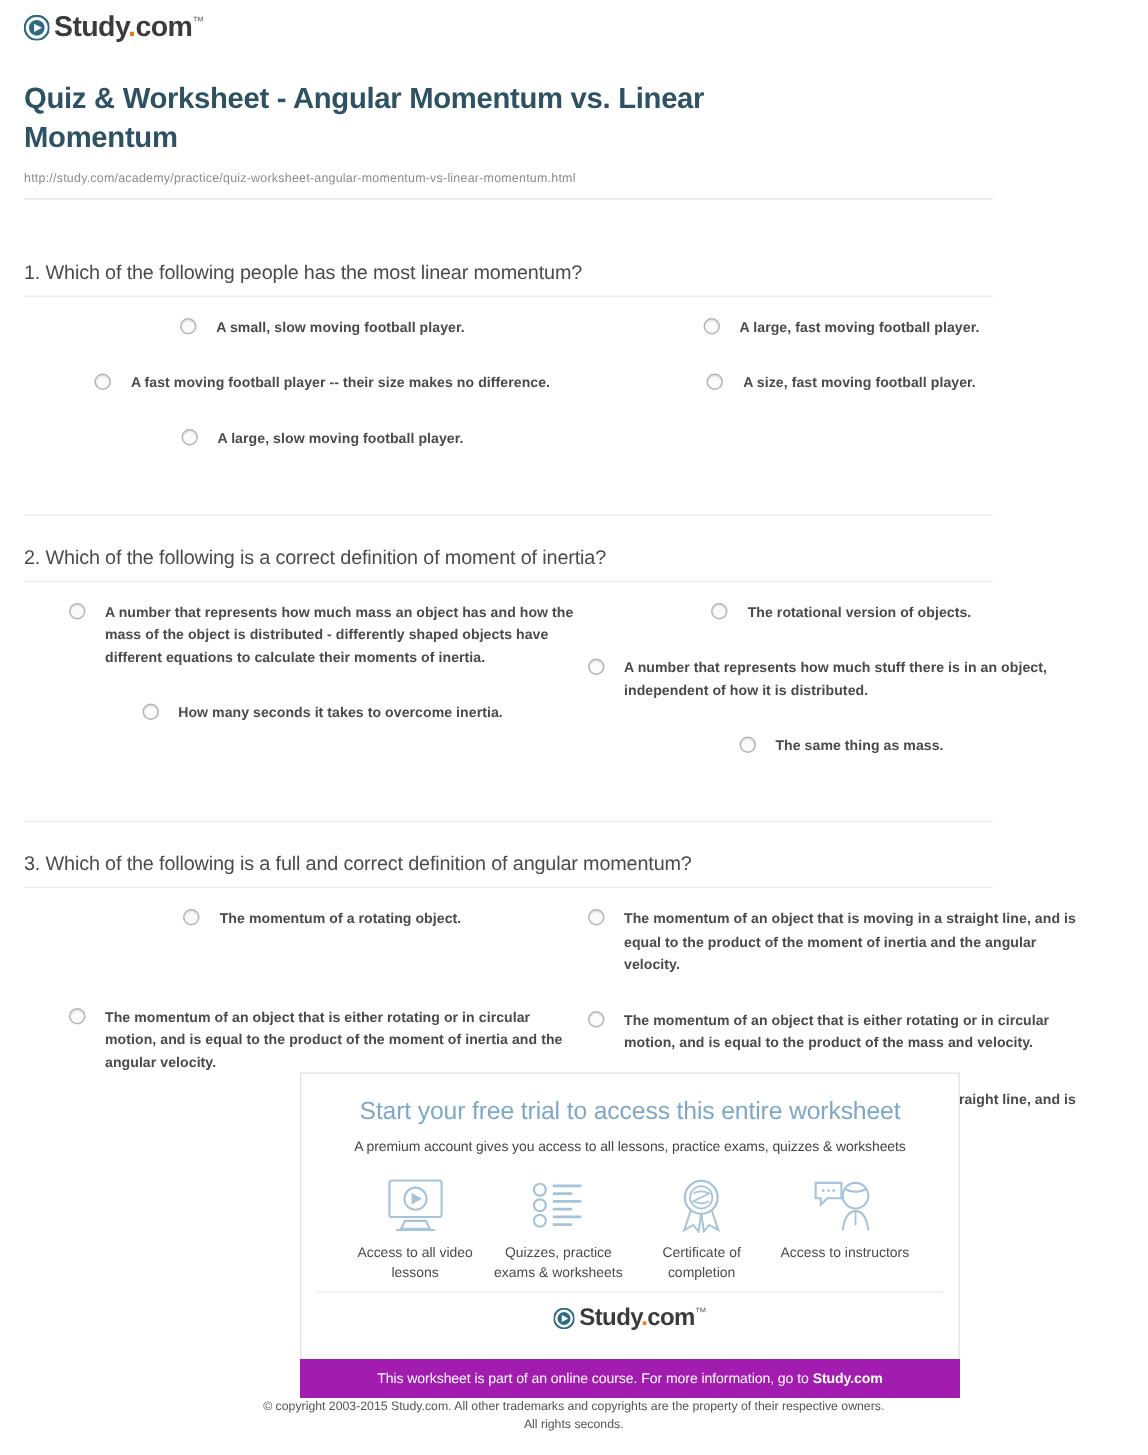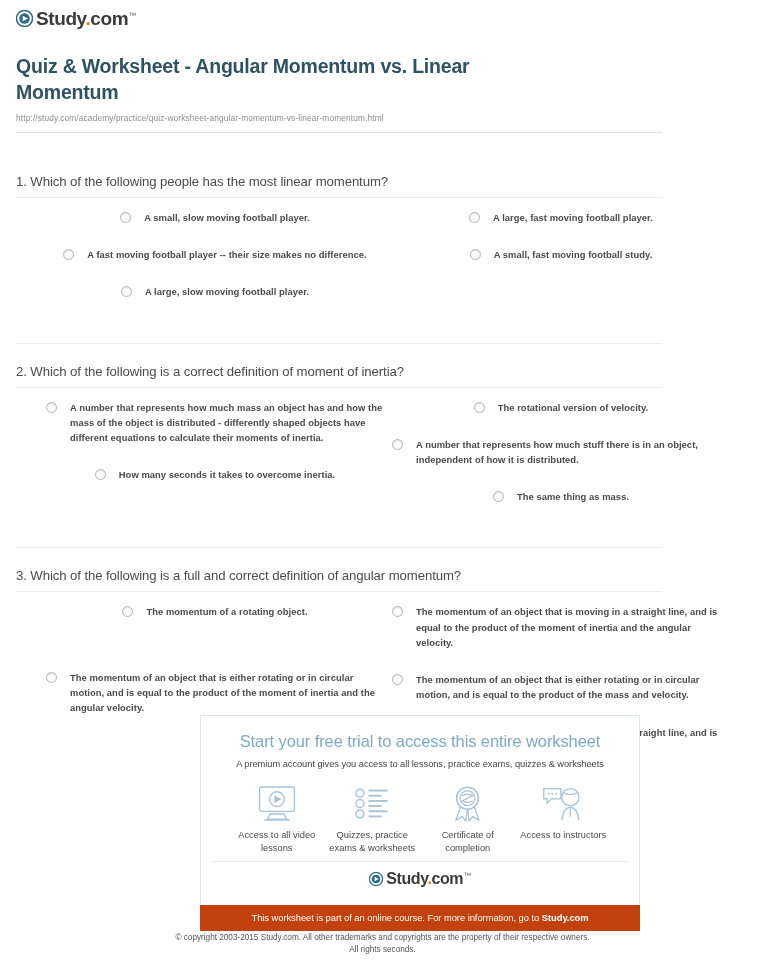--- a/index.html
+++ b/index.html
@@ -191,21 +191,21 @@
   .promo-logo-row {
     border-top: 1px solid #ececec;
     padding: 9px 0 8px 0;
     display: flex;
     justify-content: center;
   }
   .promo-logo .brand-text { font-size: 16px; }
   .promo-logo .brand-mark { width: 14px; height: 14px; }
 
   .promo-bar {
-    background: #c2410c;
+    background: #a21caf;
     color: #ffffff;
     font-size: 9.4px;
     text-align: center;
     padding: 7px 0 8px 0;
     letter-spacing: -0.05px;
   }
   .promo-bar b { font-weight: bold; }
 
   .copyright {
     position: absolute;
@@ -260,21 +260,21 @@
           <span class="answer-label">A large, slow moving football player.</span>
         </div>
       </div>
       <div class="answers-col right">
         <div class="answer">
           <span class="radio"></span>
           <span class="answer-label">A large, fast moving football player.</span>
         </div>
         <div class="answer">
           <span class="radio"></span>
-          <span class="answer-label">A small, fast moving football study.</span>
+          <span class="answer-label">A size, fast moving football player.</span>
         </div>
       </div>
     </div>
   </div>
 
   <div class="question-block q2">
     <hr class="q-top-rule">
     <div class="question-text" style="padding-top:20px">2. Which of the following is a correct definition of moment of inertia?</div>
     <hr class="question-rule">
     <div class="answers">
@@ -284,21 +284,21 @@
           <span class="answer-label">A number that represents how much mass an object has and how the mass of the object is distributed - differently shaped objects have different equations to calculate their moments of inertia.</span>
         </div>
         <div class="answer">
           <span class="radio"></span>
           <span class="answer-label">How many seconds it takes to overcome inertia.</span>
         </div>
       </div>
       <div class="answers-col right">
         <div class="answer">
           <span class="radio"></span>
-          <span class="answer-label">The rotational version of velocity.</span>
+          <span class="answer-label">The rotational version of objects.</span>
         </div>
         <div class="answer">
           <span class="radio"></span>
           <span class="answer-label">A number that represents how much stuff there is in an object, independent of how it is distributed.</span>
         </div>
         <div class="answer">
           <span class="radio"></span>
           <span class="answer-label">The same thing as mass.</span>
         </div>
       </div>

